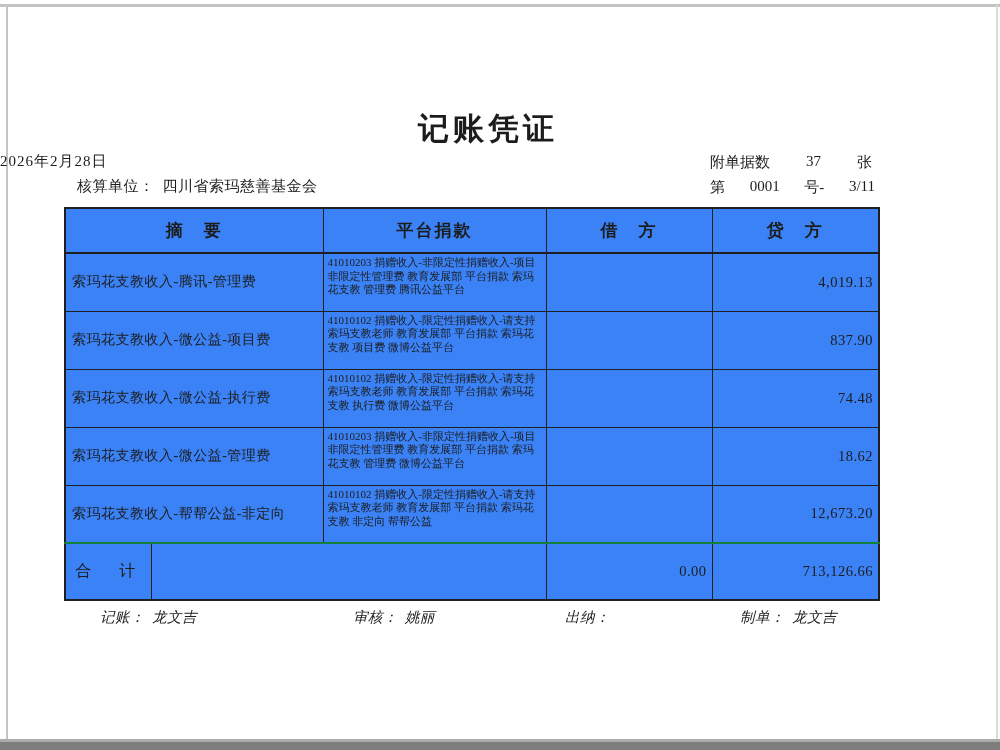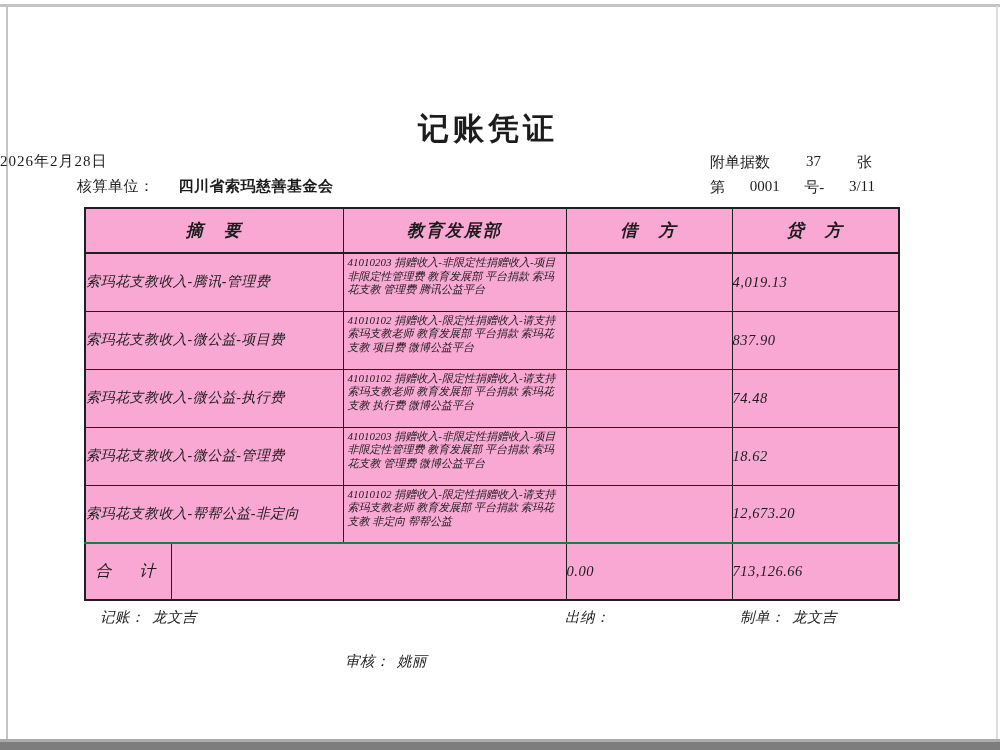--- a/index.html
+++ b/index.html
@@ -26,68 +26,67 @@
     position: absolute; top: 152px; left: 0; width: 976px;
     text-align: left; font-size: 15px; letter-spacing: 1px;
   }
   .attach-line {
     position: absolute; top: 153px; left: 710px; width: 162px;
     display: flex; justify-content: space-between; font-size: 15px;
   }
   .unit-line {
     position: absolute; top: 177px; left: 77px; font-size: 15px; letter-spacing: .5px;
   }
-  .unit-line .unit-name { margin-left: 24px; font-weight: bold; }
+  .unit-line .unit-name { margin-left: 8px; }
   .no-line {
     position: absolute; top: 178px; left: 710px; width: 165px;
     display: flex; justify-content: space-between; font-size: 15px;
   }
 
   table.voucher {
-    position: absolute; top: 207px; left: 84px;
+    position: absolute; top: 207px; left: 64px;
     width: 814px; height: 392px;
     border-collapse: collapse; table-layout: fixed;
-    background: #f9a8d4;
-    font-style: italic;
+    background: #3b82f6;
   }
   table.voucher td {
     border: 1px solid #1f1f1f;
     overflow: hidden;
   }
   table.voucher { border: 2px solid #1f1f1f; }
   tr.head-row { height: 45px; }
   tr.head-row td {
     text-align: center; font-weight: bold; font-size: 17px; letter-spacing: 2px;
     border-bottom: 2px solid #1f1f1f;
   }
   tr.data-row { height: 58px; }
   td.summary-cell {
-    font-size: 14px; vertical-align: middle; letter-spacing: .5px; margin-top: 47px;
+    font-size: 14px; padding-left: 6px; vertical-align: middle; letter-spacing: .5px; margin-top: 47px;
   }
   td.account-cell {
     font-size: 11px; line-height: 13.5px; padding: 2px 3px 2px 4px;
     vertical-align: top; word-break: break-all;
   }
   td.amount-cell {
-    font-size: 14.5px; text-align: left; padding-right: 21px; vertical-align: middle;
+    font-size: 14.5px; text-align: right; padding-right: 5px; vertical-align: middle;
     letter-spacing: .5px;
   }
   tr.total-row { height: 57px; }
   tr.total-row td { border-top: 2px solid #15803d; }
   td.total-label-cell {
     text-align: center; font-size: 16px; letter-spacing: 6px; vertical-align: middle;
   }
   .sign-line {
     position: absolute; top: 608px; left: 75px; width: 814px; height: 22px;
     font-size: 14.5px;
     font-style: italic;
   }
   .sign-item { position: absolute; white-space: nowrap; letter-spacing: .5px; }
   .sign-bookkeeper { left: 25px; }
-  .sign-auditor    { left: 270px; margin-top: 44px; }
+  .sign-auditor    { left: 278px; }
   .sign-cashier    { left: 490px; }
   .sign-preparer   { left: 665px; }
   .sign-item .name { margin-left: 7px; }
 </style>
 </head>
 <body>
 
 <div class="edge-top"></div>
 <div class="edge-left"></div>
 <div class="edge-right"></div>
@@ -118,21 +117,21 @@
   <colgroup>
     <col style="width:86px">
       <col style="width:172px">
       <col style="width:223px">
       <col style="width:166px">
       <col style="width:167px">
   </colgroup>
   <tbody>
       <tr class="head-row">
     <td colspan="2">摘　要</td>
-    <td>教育发展部</td>
+    <td>平台捐款</td>
     <td>借　方</td>
     <td>贷　方</td>
   </tr>
   <tr class="data-row">
     <td colspan="2" class="summary-cell">索玛花支教收入-腾讯-管理费</td>
     <td class="account-cell">41010203  捐赠收入-非限定性捐赠收入-项目非限定性管理费 教育发展部 平台捐款 索玛花支教 管理费 腾讯公益平台</td>
     <td class="amount-cell"></td>
     <td class="amount-cell">4,019.13</td>
   </tr>
   <tr class="data-row">

